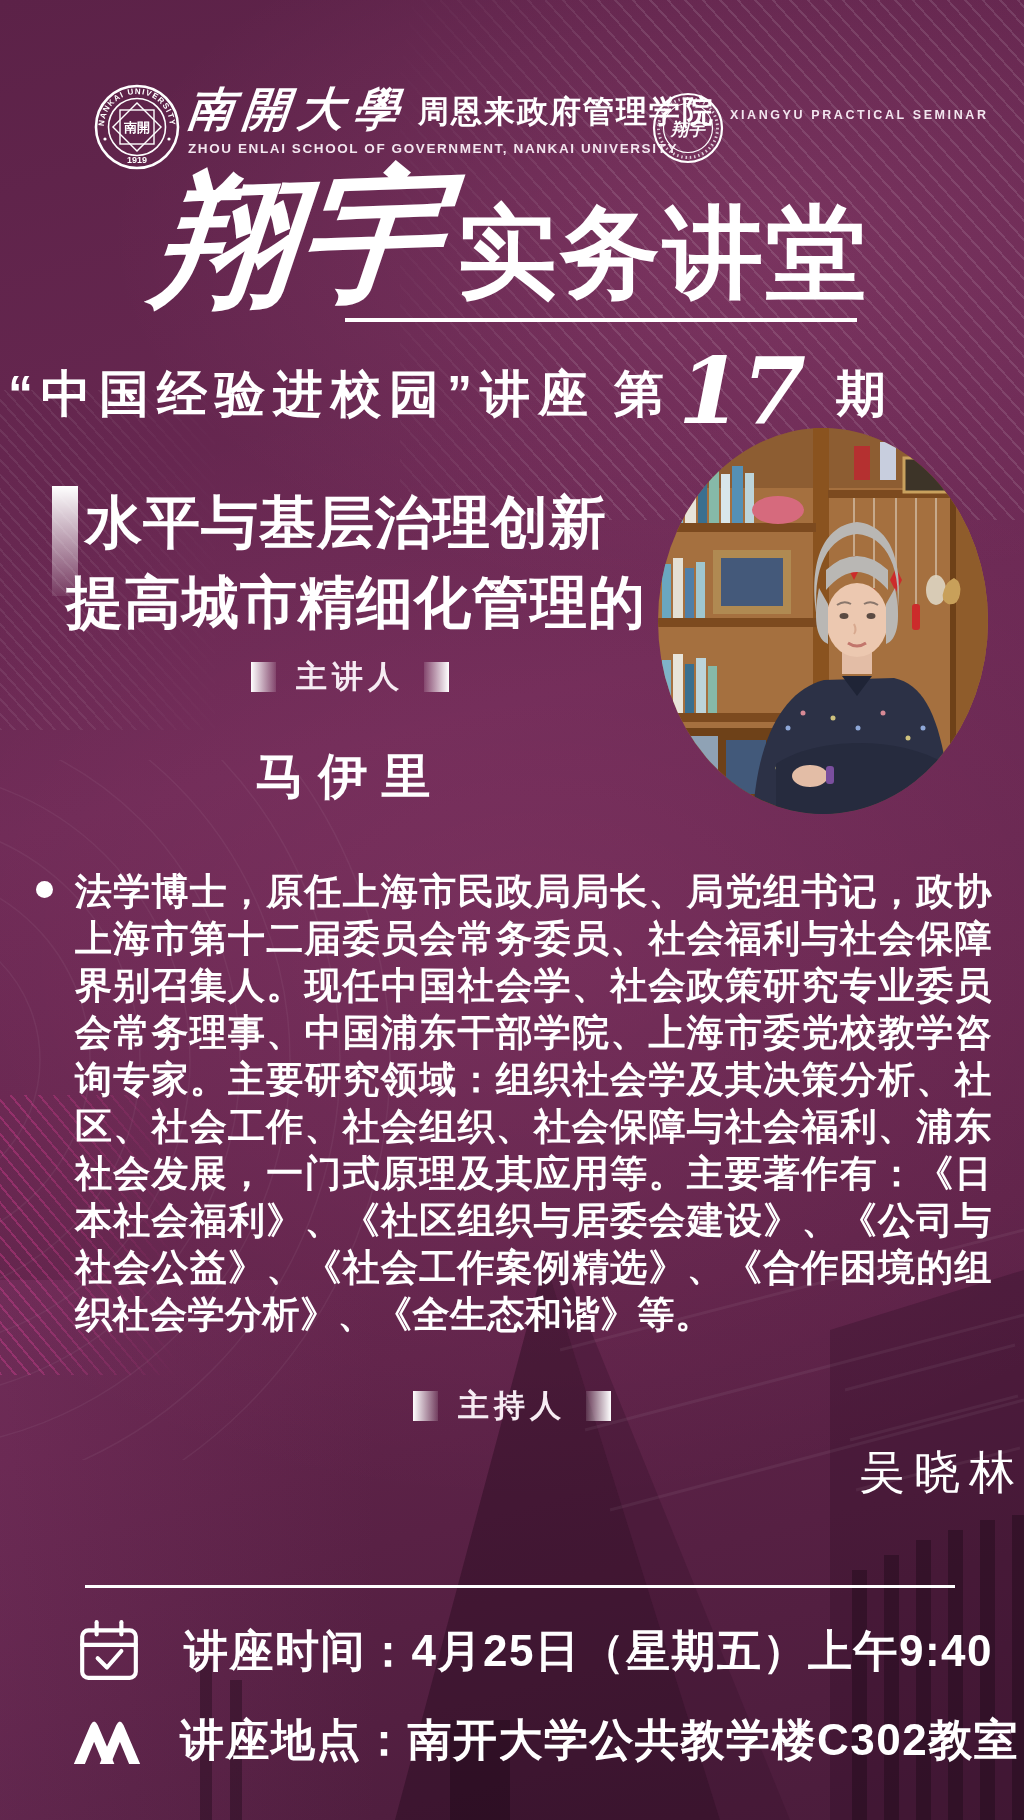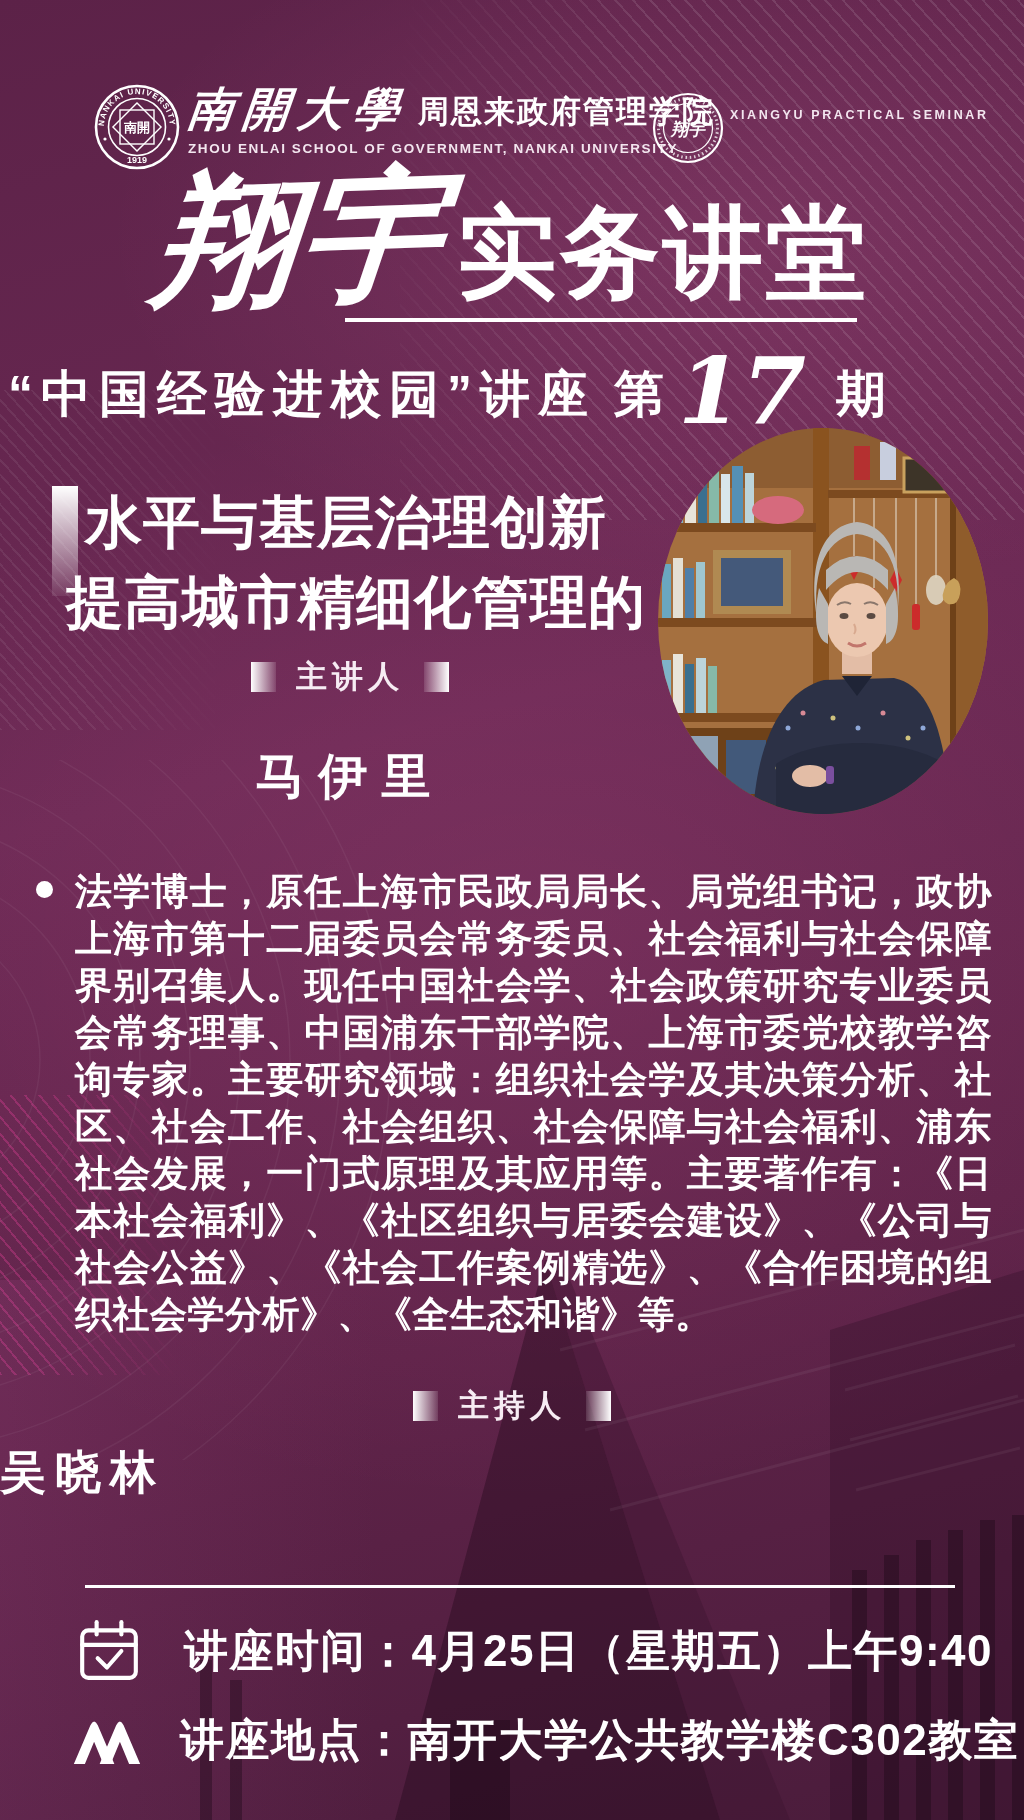--- a/index.html
+++ b/index.html
@@ -72,22 +72,22 @@
   .sec-label{position:absolute;display:flex;justify-content:center;align-items:center;gap:20px;}
   .sec-label .txt{font-size:31px;font-weight:bold;letter-spacing:5px;color:#f6ecf3;}
   .blk{width:25px;height:30px;}
   .blk.l{background:linear-gradient(to right,#ffffff, rgba(255,255,255,0.12));}
   .blk.r{background:linear-gradient(to left,#ffffff, rgba(255,255,255,0.12));}
   .speaker-label{left:175px;top:656px;width:350px;}
   .host-label{left:0;top:1385px;width:1024px;}
 
   .speaker-name{position:absolute;left:175px;top:744px;width:350px;text-align:center;
     font-size:49px;font-weight:bold;letter-spacing:14px;}
-  .host-name{position:absolute;left:0;top:1442px;width:1024px;text-align:left;
-    font-size:46px;font-weight:bold;letter-spacing:9px;}
+  .host-name{position:absolute;left:0;top:1442px;width:1024px;text-align:right;
+    font-size:46px;font-weight:normal;letter-spacing:9px;}
   .host-role{position:absolute;left:0;top:1508px;width:1024px;display:flex;justify-content:center;
     align-items:center;gap:14px;}
   .host-role .txt{font-size:34px;font-weight:bold;letter-spacing:2px;}
   .dot2{width:15px;height:15px;border-radius:50%;background:#fff;}
 
   
   .bio{position:absolute;left:36px;top:868px;width:956px;display:flex;align-items:flex-start;}
   .bio .dot{width:17px;height:17px;border-radius:50%;background:#fff;margin-top:13px;flex:none;}
   .bio p{margin:0 0 0 22px;width:917px;font-size:37px;font-weight:bold;line-height:47px;
     text-align:justify;text-align-last:left;letter-spacing:0.5px;}

